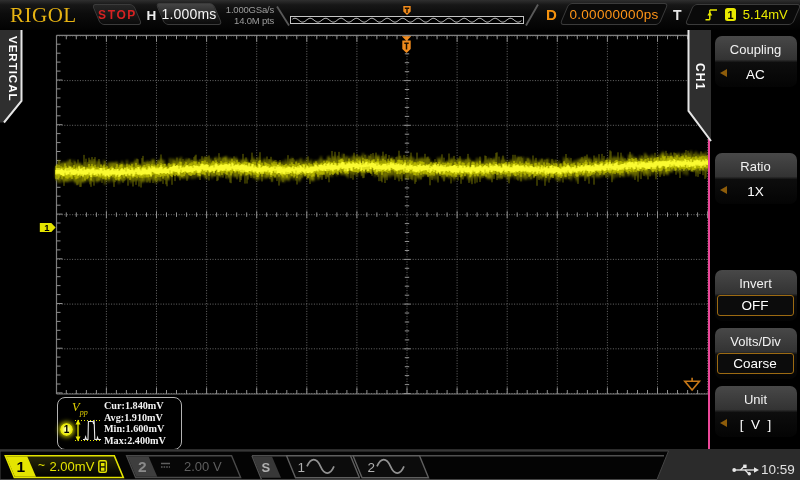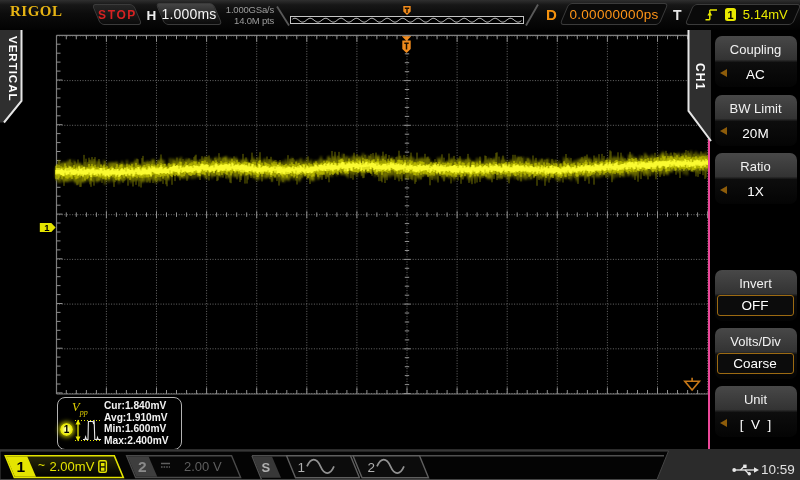--- a/index.html
+++ b/index.html
@@ -1,17 +1,17 @@
 <!DOCTYPE html>
 <html><head><meta charset="utf-8"><style>
 *{margin:0;padding:0;box-sizing:border-box}
 body{width:800px;height:480px;background:#000;overflow:hidden;position:relative;font-family:"Liberation Sans",sans-serif}
 .abs{position:absolute}
 #topbar{left:0;top:0;width:800px;height:30px;background:linear-gradient(180deg,#2f2f2f 0%,#171717 16%,#0c0c0c 45%,#050505 85%,#020202 100%);z-index:10}
-#logo{left:10px;top:3px;font-family:"Liberation Serif",serif;font-weight:700;font-size:15px;color:#e7b413;letter-spacing:.5px}
+#logo{left:10px;top:3px;font-family:"Liberation Serif",serif;font-weight:400;font-size:21px;color:#e7b413;letter-spacing:.5px}
 .pbox{border:1.5px solid #3b3b3b;border-radius:4px;background:linear-gradient(#262626,#0b0b0b)}
 .ctr{width:100%;height:100%;display:flex;align-items:center;justify-content:center}
 #stop{left:96px;top:3.5px;width:42px;height:21px;transform:skewX(23deg)}
 #stop .ctr{transform:skewX(-23deg);color:#d62222;font-size:12px;font-weight:700;letter-spacing:1.6px;padding-left:1px}
 #hlab{left:146.5px;top:7.5px;font-size:13.5px;font-weight:700;color:#ededed}
 #msbox{left:160px;top:3px;width:58px;height:22px;transform:skewX(23deg);background:linear-gradient(#454545,#2f2f2f 38%,#141414 78%,#0c0c0c)}
 #msbox .ctr{transform:skewX(-23deg);color:#f5f5f5;font-size:14px;letter-spacing:.2px}
 #sinfo{left:224px;top:3.5px;width:50px;text-align:right;color:#9c9c9c;font-size:9.5px;line-height:11.5px;letter-spacing:-.2px}
 #strip{left:290px;top:16px;width:234px;height:8.4px;border:1px solid #c4c4c4;background:#000;box-sizing:border-box}
 #strip svg{display:block}
@@ -26,21 +26,21 @@
 .mb{position:absolute;left:4.5px;width:82px;height:51px;border-radius:7px;overflow:hidden;background:linear-gradient(180deg,#484848,#333333 46%,#0d0d0d 52%,#040404)}
 .ml{position:absolute;top:0;left:0;right:0;height:26px;line-height:27px;text-align:center;font-size:13px;color:#f2f2f2}
 .mv{position:absolute;top:26px;left:0;right:0;height:25px;display:flex;align-items:center;justify-content:center;font-size:13.5px;color:#fff}
 .ar{position:absolute;left:5px;top:32.5px;width:0;height:0;border-top:4.5px solid transparent;border-bottom:4.5px solid transparent;border-right:7.5px solid #8d5c0a}
 .vb{position:absolute;left:2px;top:25.5px;width:77px;height:20.5px;border:1.2px solid #9c6a12;border-radius:3px;background:#0c0c0c;display:flex;align-items:center;justify-content:center;font-size:13.5px;color:#fff}
 #vtxt{left:2px;top:36px;width:17px;height:66px;writing-mode:vertical-rl;color:#fff;font-size:11.5px;font-weight:700;letter-spacing:1px;text-align:center;z-index:13}
 #ch1txt{left:690px;top:52px;width:17px;height:50px;writing-mode:vertical-rl;color:#fff;font-size:12px;font-weight:700;letter-spacing:1.2px;text-align:center;z-index:12}
 #meas{left:57px;top:396.5px;width:125px;height:53px;border:1.5px solid #b2b2b2;border-radius:8px;background:#000;z-index:9}
 #vpp{position:absolute;left:14px;top:2px;color:#e2d200;font-family:"Liberation Serif",serif;font-style:italic;font-weight:400;font-size:12.5px}
 #vpp sub{font-size:8px}
-.mline{position:absolute;left:46px;font-family:Liberation Sans, sans-serif;font-weight:700;font-size:10.2px;color:#f2f2f2;letter-spacing:0}
+.mline{position:absolute;left:46px;font-family:Liberation Serif, serif;font-weight:700;font-size:10.2px;color:#f2f2f2;letter-spacing:0}
 #mbadge{position:absolute;left:2px;top:25.5px;width:13px;height:13px;border-radius:50%;background:radial-gradient(circle,#ffff9e 15%,#e8e800 60%,#b8b800);box-shadow:0 0 4.5px 1.5px rgba(230,230,0,.75);color:#000;font-weight:700;font-size:10px;display:flex;align-items:center;justify-content:center}
 #botbar{left:0;top:448px;width:800px;height:32px;z-index:10}
 #usbtime{left:731px;top:455px;width:66px;height:22px;color:#e0e0e0;font-size:13.5px;z-index:11;display:flex;align-items:flex-end}
 </style></head><body>
 <svg class="abs" style="left:0;top:0;z-index:1" width="800" height="480">
 <line x1="106.4" y1="35.3" x2="106.4" y2="394.0" stroke="#6a6a6a" stroke-width="1" stroke-dasharray="1 1.6"></line>
     <line x1="156.5" y1="35.3" x2="156.5" y2="394.0" stroke="#6a6a6a" stroke-width="1" stroke-dasharray="1 1.6"></line>
     <line x1="206.6" y1="35.3" x2="206.6" y2="394.0" stroke="#6a6a6a" stroke-width="1" stroke-dasharray="1 1.6"></line>
     <line x1="256.7" y1="35.3" x2="256.7" y2="394.0" stroke="#6a6a6a" stroke-width="1" stroke-dasharray="1 1.6"></line>
     <line x1="306.8" y1="35.3" x2="306.8" y2="394.0" stroke="#6a6a6a" stroke-width="1" stroke-dasharray="1 1.6"></line>
@@ -394,25 +394,20 @@
 <polygon points="2.5,2 25,2 25,114 2.5,82.8" fill="#2f2f2f"></polygon>
 <path d="M2.5,2 V82.8 L25,113" stroke="#e6e6e6" stroke-width="2" fill="none"></path>
 </svg>
 <div class="abs" id="ch1txt">CH1</div>
 <div class="abs" id="panel">
     <div class="mb" style="top:6.4px">
       <div class="ml">Coupling</div>
       <div class="mv">AC</div>
       <div class="ar"></div>
     </div>
-    <div class="mb" style="top:64.7px">
-      <div class="ml">BW Limit</div>
-      <div class="mv">20M</div>
-      <div class="ar"></div>
-    </div>
     <div class="mb" style="top:123px">
       <div class="ml">Ratio</div>
       <div class="mv">1X</div>
       <div class="ar"></div>
     </div>
     <div class="mb" style="top:297.9px">
       <div class="ml">Volts/Div</div>
       <div class="vb">Coarse</div>
     </div>
     <div class="mb" style="top:239.6px">

